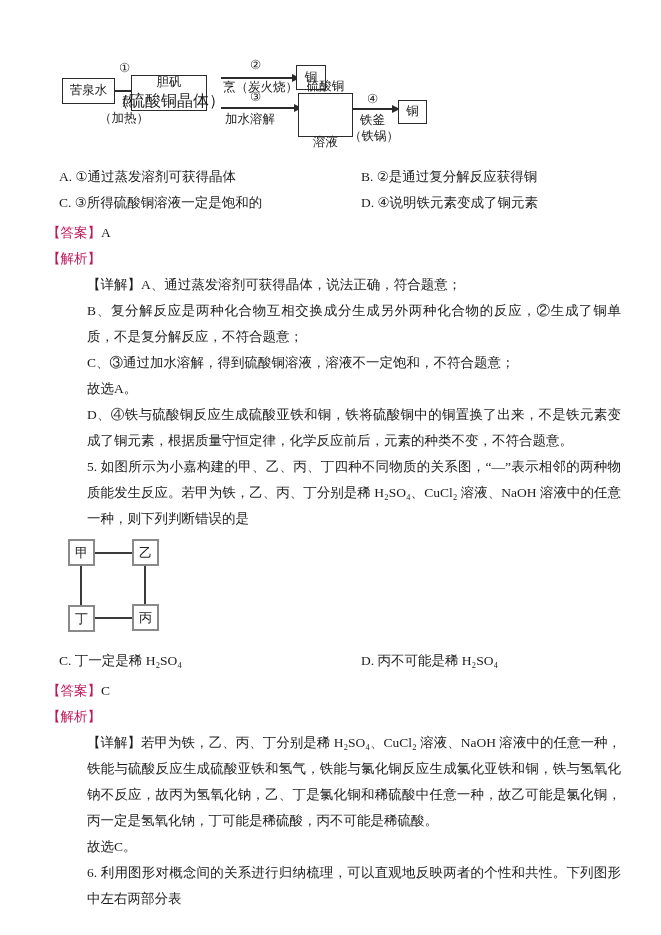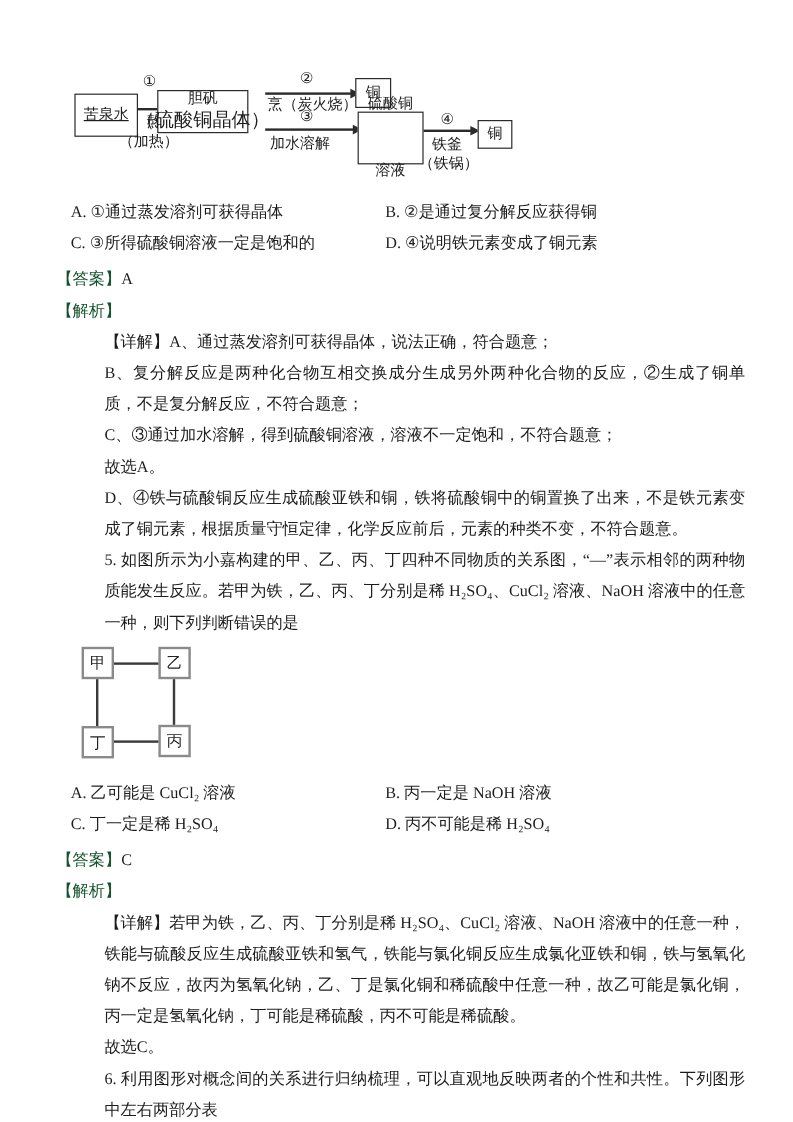--- a/index.html
+++ b/index.html
@@ -10,25 +10,25 @@
     background:#ffffff;
     overflow:hidden;
     font-family:"Liberation Serif","DejaVu Serif",serif;
     font-size:13.5px;
     color:#1c1c1c;
     padding:55px 40px 0 47px;
   }
   
   .para { line-height:26px; text-align:justify;margin-left:40px; }
   .line { line-height:26px; }
-  .accent { color:#14532d; }
+  .accent { color:#be185d; }
   
   .opt-row { display:flex; line-height:26px; padding-left:12px; }
   .opt-left { width:262px; flex:0 0 262px; }
-  .opt-right { flex:1; }
+  .opt-right { flex:1;margin-left:40px; }
   .opt-block { margin-bottom:4px; }
   
   .flowchart { position:relative; height:95px; margin-bottom:14px; font-size:12.5px; }
   .fc-box {
     position:absolute; border:1.5px solid #2b2b2b; background:#fff;
     display:flex; flex-direction:column; align-items:center; justify-content:center;
     line-height:1.25; text-align:center;
   }
   .fc-sub { font-size:16px; white-space:nowrap; }
   .fc-label { position:absolute; white-space:nowrap; font-size:12.5px; line-height:1.1; }
@@ -50,21 +50,21 @@
   .rel-hline { position:absolute; height:1.5px; background:#3a3a3a; }
   .rel-vline { position:absolute; width:1.5px; background:#3a3a3a; }
 </style>
 </head>
 <body>
 
 <div class="doc">
 
   <div class="flowchart">
 
-    <div class="fc-box" style="left:15px; top:23px; width:53px; height:36px;text-decoration:underline;">
+    <div class="fc-box" style="left:15px; top:23px; width:53px; height:26px;">
       <span>苦泉水</span>
     </div>
 
     <div class="hline" style="left:68px; top:35px; width:30px;">
       <span class="arrowhead"></span>
     </div>
     <div class="fc-label" style="left:72px; top:7px;">①</div>
     <div class="fc-label" style="left:75px; top:40px;">熬</div>
     <div class="fc-label" style="left:52px; top:57px;">（加热）</div>
 
@@ -143,24 +143,20 @@
         <span>丙</span>
       </div>
     <div class="rel-hline" style="left:48px; top:15px; width:37px;"></div>
     <div class="rel-hline" style="left:48px; top:80px; width:37px;"></div>
     <div class="rel-vline" style="left:33px; top:29px; height:39px;"></div>
     <div class="rel-vline" style="left:97px; top:29px; height:38px;"></div>
   </div>
 
   <div class="opt-block">
     <div class="opt-row">
-      <span class="opt-left">A. 乙可能是 CuCl₂ 溶液</span>
-      <span class="opt-right">B. 丙一定是 NaOH 溶液</span>
-    </div>
-    <div class="opt-row">
       <span class="opt-left">C. 丁一定是稀 H₂SO₄</span>
       <span class="opt-right">D. 丙不可能是稀 H₂SO₄</span>
     </div>
   </div>
 
   <div class="line">
     <span class="accent">【答案】</span><span>C</span>
   </div>
   <div class="line accent">【解析】</div>
   <div class="para">【详解】若甲为铁，乙、丙、丁分别是稀 H₂SO₄、CuCl₂ 溶液、NaOH 溶液中的任意一种，铁能与硫酸反应生成硫酸亚铁和氢气，铁能与氯化铜反应生成氯化亚铁和铜，铁与氢氧化钠不反应，故丙为氢氧化钠，乙、丁是氯化铜和稀硫酸中任意一种，故乙可能是氯化铜，丙一定是氢氧化钠，丁可能是稀硫酸，丙不可能是稀硫酸。</div>

